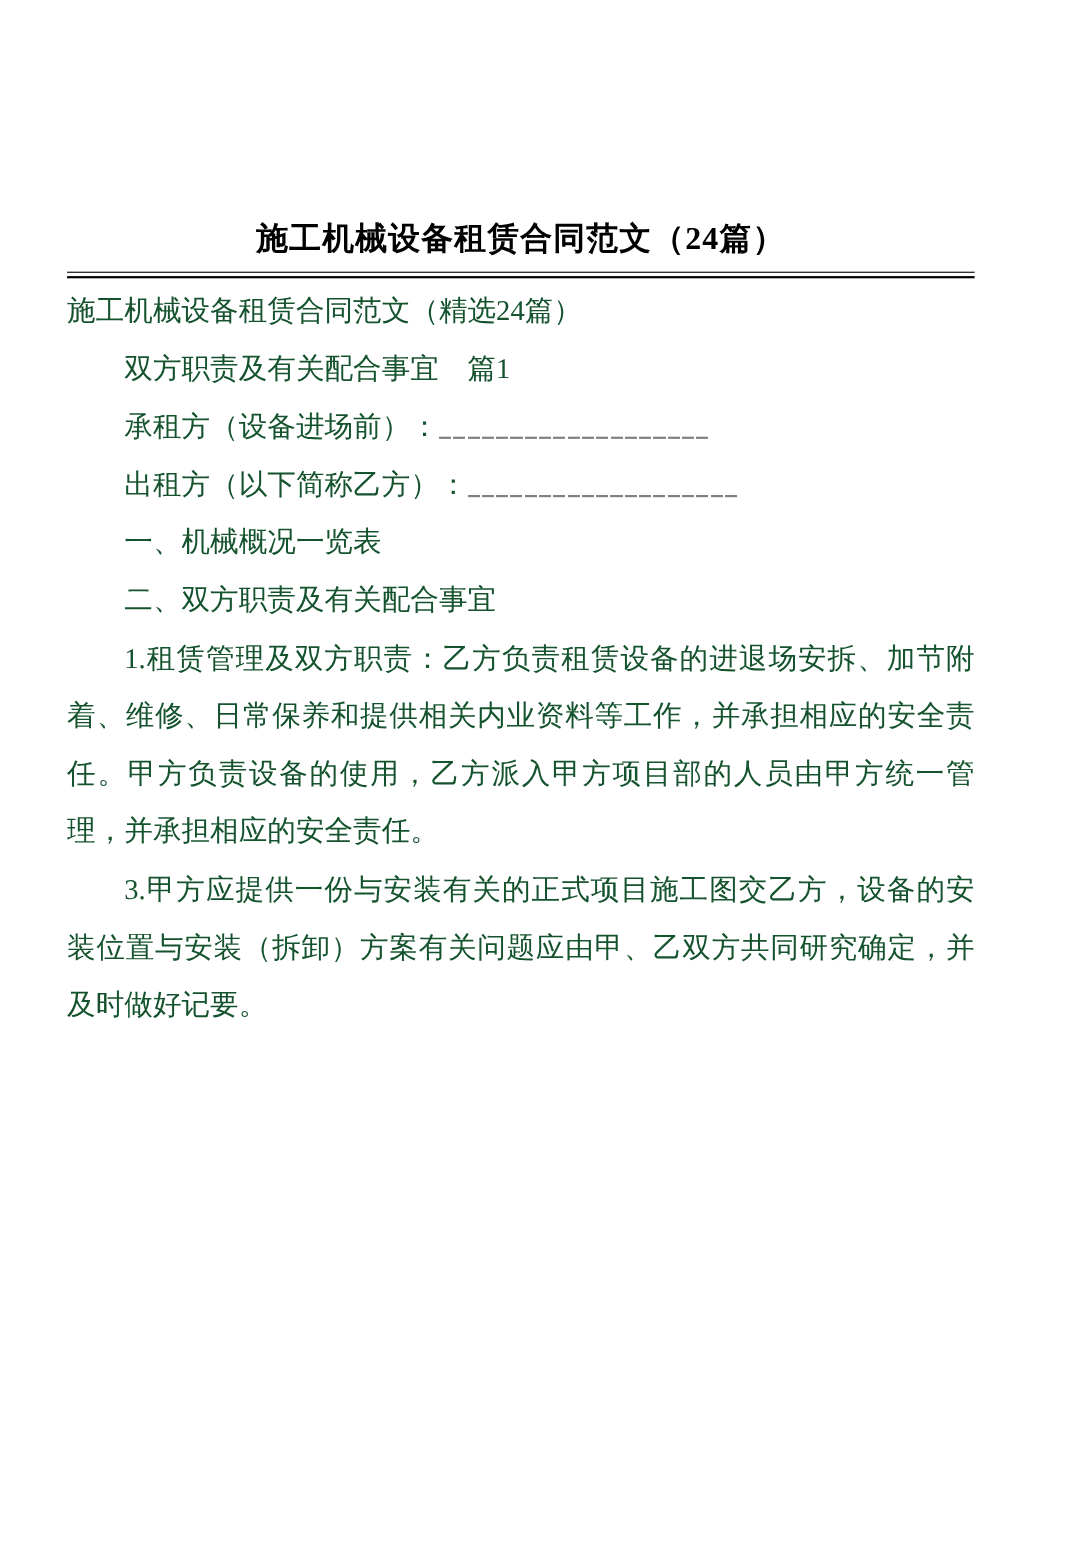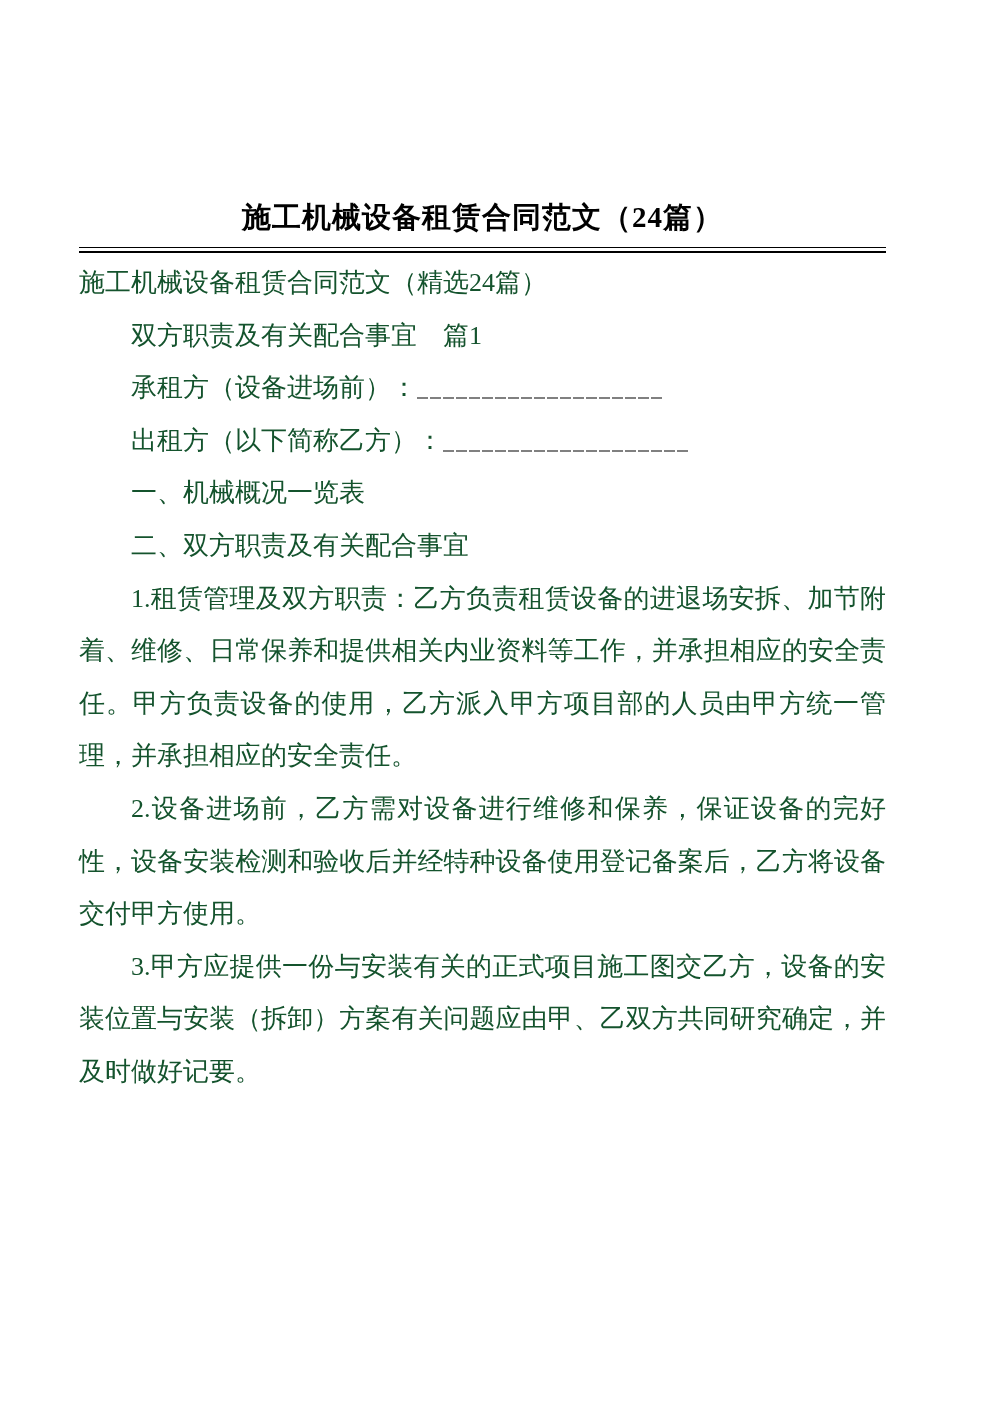--- a/index.html
+++ b/index.html
@@ -6,21 +6,21 @@
     margin: 0;
     padding: 0;
     background: #ffffff;
   }
   .page {
     position: relative;
     width: 993px;
     height: 1404px;
     box-sizing: border-box;
     background: #ffffff;
-    padding: 0 107px 0 79px;
+    padding: 0 107px 0 61px;
     overflow: hidden;
     font-family: "Liberation Serif", "DejaVu Serif", serif;
     color: #000000;
   }
   .doc-title {
     margin: 0;
     padding-top: 196px;
     font-size: 29px;
     line-height: 42px;
     font-weight: 700;
@@ -63,16 +63,15 @@
   <h1 class="doc-title">施工机械设备租赁合同范文（24篇）</h1>
   <div class="title-rule"></div>
   <div class="doc-body">
       <p class=""><span>施工机械设备租赁合同范文（精选24篇）</span></p>
       <p class="indent"><span>双方职责及有关配合事宜　篇1</span></p>
       <p class="indent"><span>承租方（设备进场前）：</span><span class="blank-line"></span></p>
       <p class="indent"><span>出租方（以下简称乙方）：</span><span class="blank-line"></span></p>
       <p class="indent"><span>一、机械概况一览表</span></p>
       <p class="indent"><span>二、双方职责及有关配合事宜</span></p>
       <p class="indent"><span>1.租赁管理及双方职责：乙方负责租赁设备的进退场安拆、加节附着、维修、日常保养和提供相关内业资料等工作，并承担相应的安全责任。甲方负责设备的使用，乙方派入甲方项目部的人员由甲方统一管理，并承担相应的安全责任。</span></p>
-      <p class="indent"><span>2.设备进场前，乙方需对设备进行维修和保养，保证设备的完好性，设备安装检测和验收后并经特种设备使用登记备案后，乙方将设备交付甲方使用。</span></p>
       <p class="indent"><span>3.甲方应提供一份与安装有关的正式项目施工图交乙方，设备的安装位置与安装（拆卸）方案有关问题应由甲、乙双方共同研究确定，并及时做好记要。</span></p>
     </div>
 </div>
 
 </body></html>

